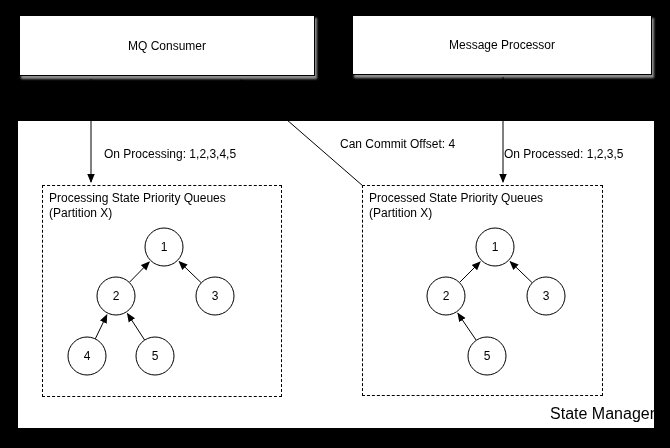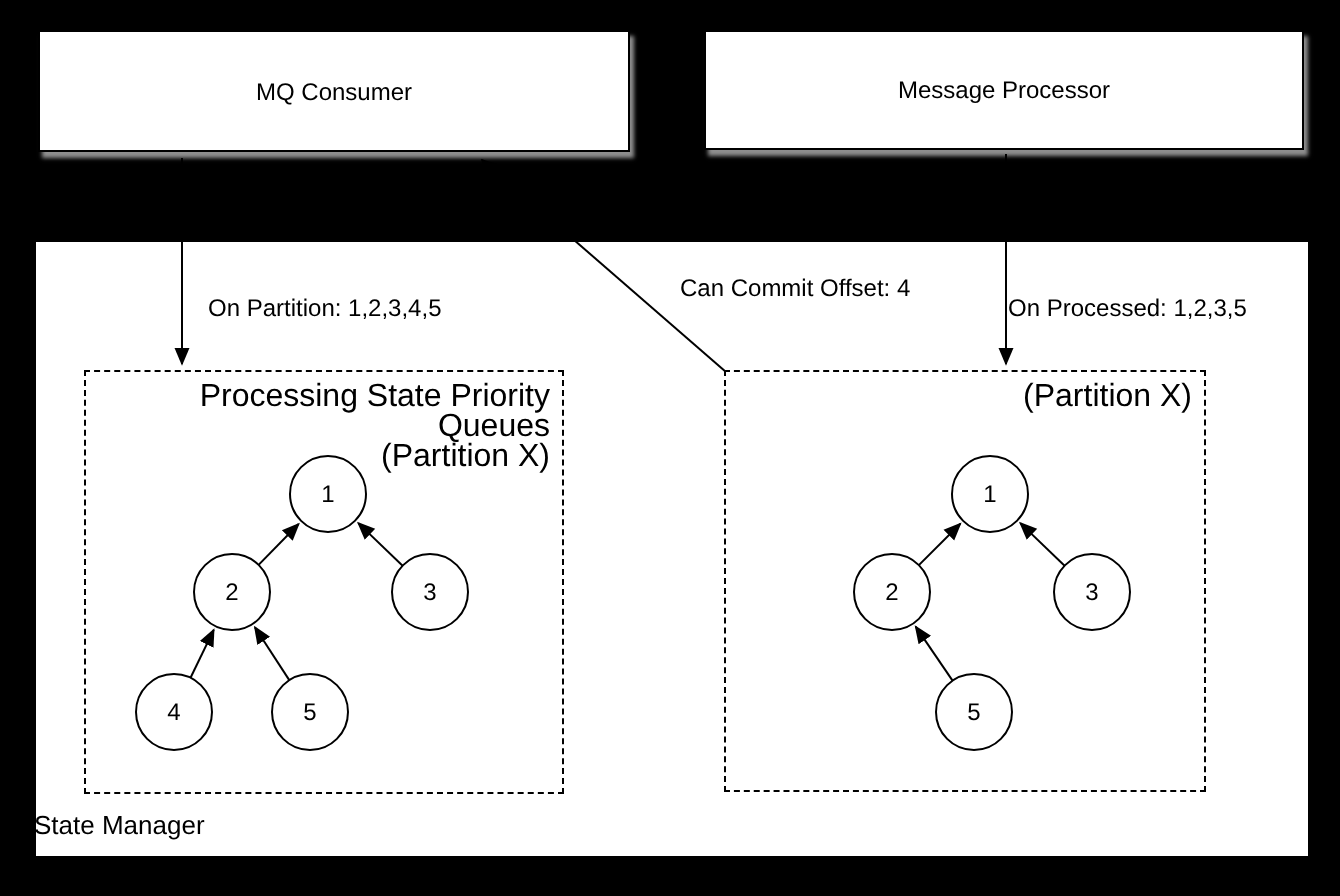--- a/index.html
+++ b/index.html
@@ -2,23 +2,23 @@
 <html><head>
 <meta charset="utf-8">
 <style>
   html,body{margin:0;padding:0;background:#000;}
   #canvas{position:relative;width:670px;height:448px;background:#000000;
           font-family:"Liberation Sans",sans-serif;color:#000;overflow:hidden;}
   .box{position:absolute;background:#ffffff;border:1px solid #000;box-sizing:border-box;
        display:flex;align-items:center;justify-content:center;font-size:12px;}
   .top-box{box-shadow:2px 3px 2px #8f8f8f;}
   .dashed{position:absolute;border:1px dashed #000;box-sizing:border-box;
-          padding:5px 6px;font-size:16px;line-height:15px;text-align:right;}
+          padding:5px 6px;font-size:12px;line-height:15px;}
   .flow-label{position:absolute;font-size:12px;white-space:nowrap;}
-  #sm-label{position:absolute;font-size:13px;text-align:left;}
+  #sm-label{position:absolute;font-size:16px;text-align:right;}
   #overlay{position:absolute;left:0;top:0;pointer-events:none;}
 </style>
 </head>
 <body>
 
 <div id="canvas">
 
   <div class="box top-box" style="left:19px;top:15px;width:296px;height:61px">
     <span>MQ Consumer</span>
   </div>
@@ -29,24 +29,25 @@
 
   <div class="box" style="left:17px;top:120px;width:638px;height:309px"></div>
   <span id="sm-label" style="left:17px;top:405px;width:638px">State Manager</span>
 
   <div class="dashed" style="left:42px;top:185px;width:240px;height:212px">
     <div>Processing State Priority Queues</div>
     <div>(Partition X)</div>
   </div>
 
   <div class="dashed" style="left:362px;top:185px;width:241px;height:211px">
+    <div>Processed State Priority Queues</div>
     <div>(Partition X)</div>
   </div>
 
-  <span class="flow-label" style="left:104px;top:147px">On Partition: 1,2,3,4,5</span>
+  <span class="flow-label" style="left:104px;top:147px">On Processing: 1,2,3,4,5</span>
   <span class="flow-label" style="left:340px;top:137px">Can Commit Offset: 4</span>
   <span class="flow-label" style="left:504px;top:147px">On Processed: 1,2,3,5</span>
 
   <svg id="overlay" width="670" height="448">
     <defs>
       <marker id="arrowhead" viewBox="0 0 10 10" refX="9" refY="5" markerWidth="9" markerHeight="9" markerUnits="userSpaceOnUse" orient="auto-start-reverse">
         <path d="M0,0.8 L10,5 L0,9.2 z" fill="#000"></path>
       </marker>
     </defs>
     <g id="flow-arrows">

